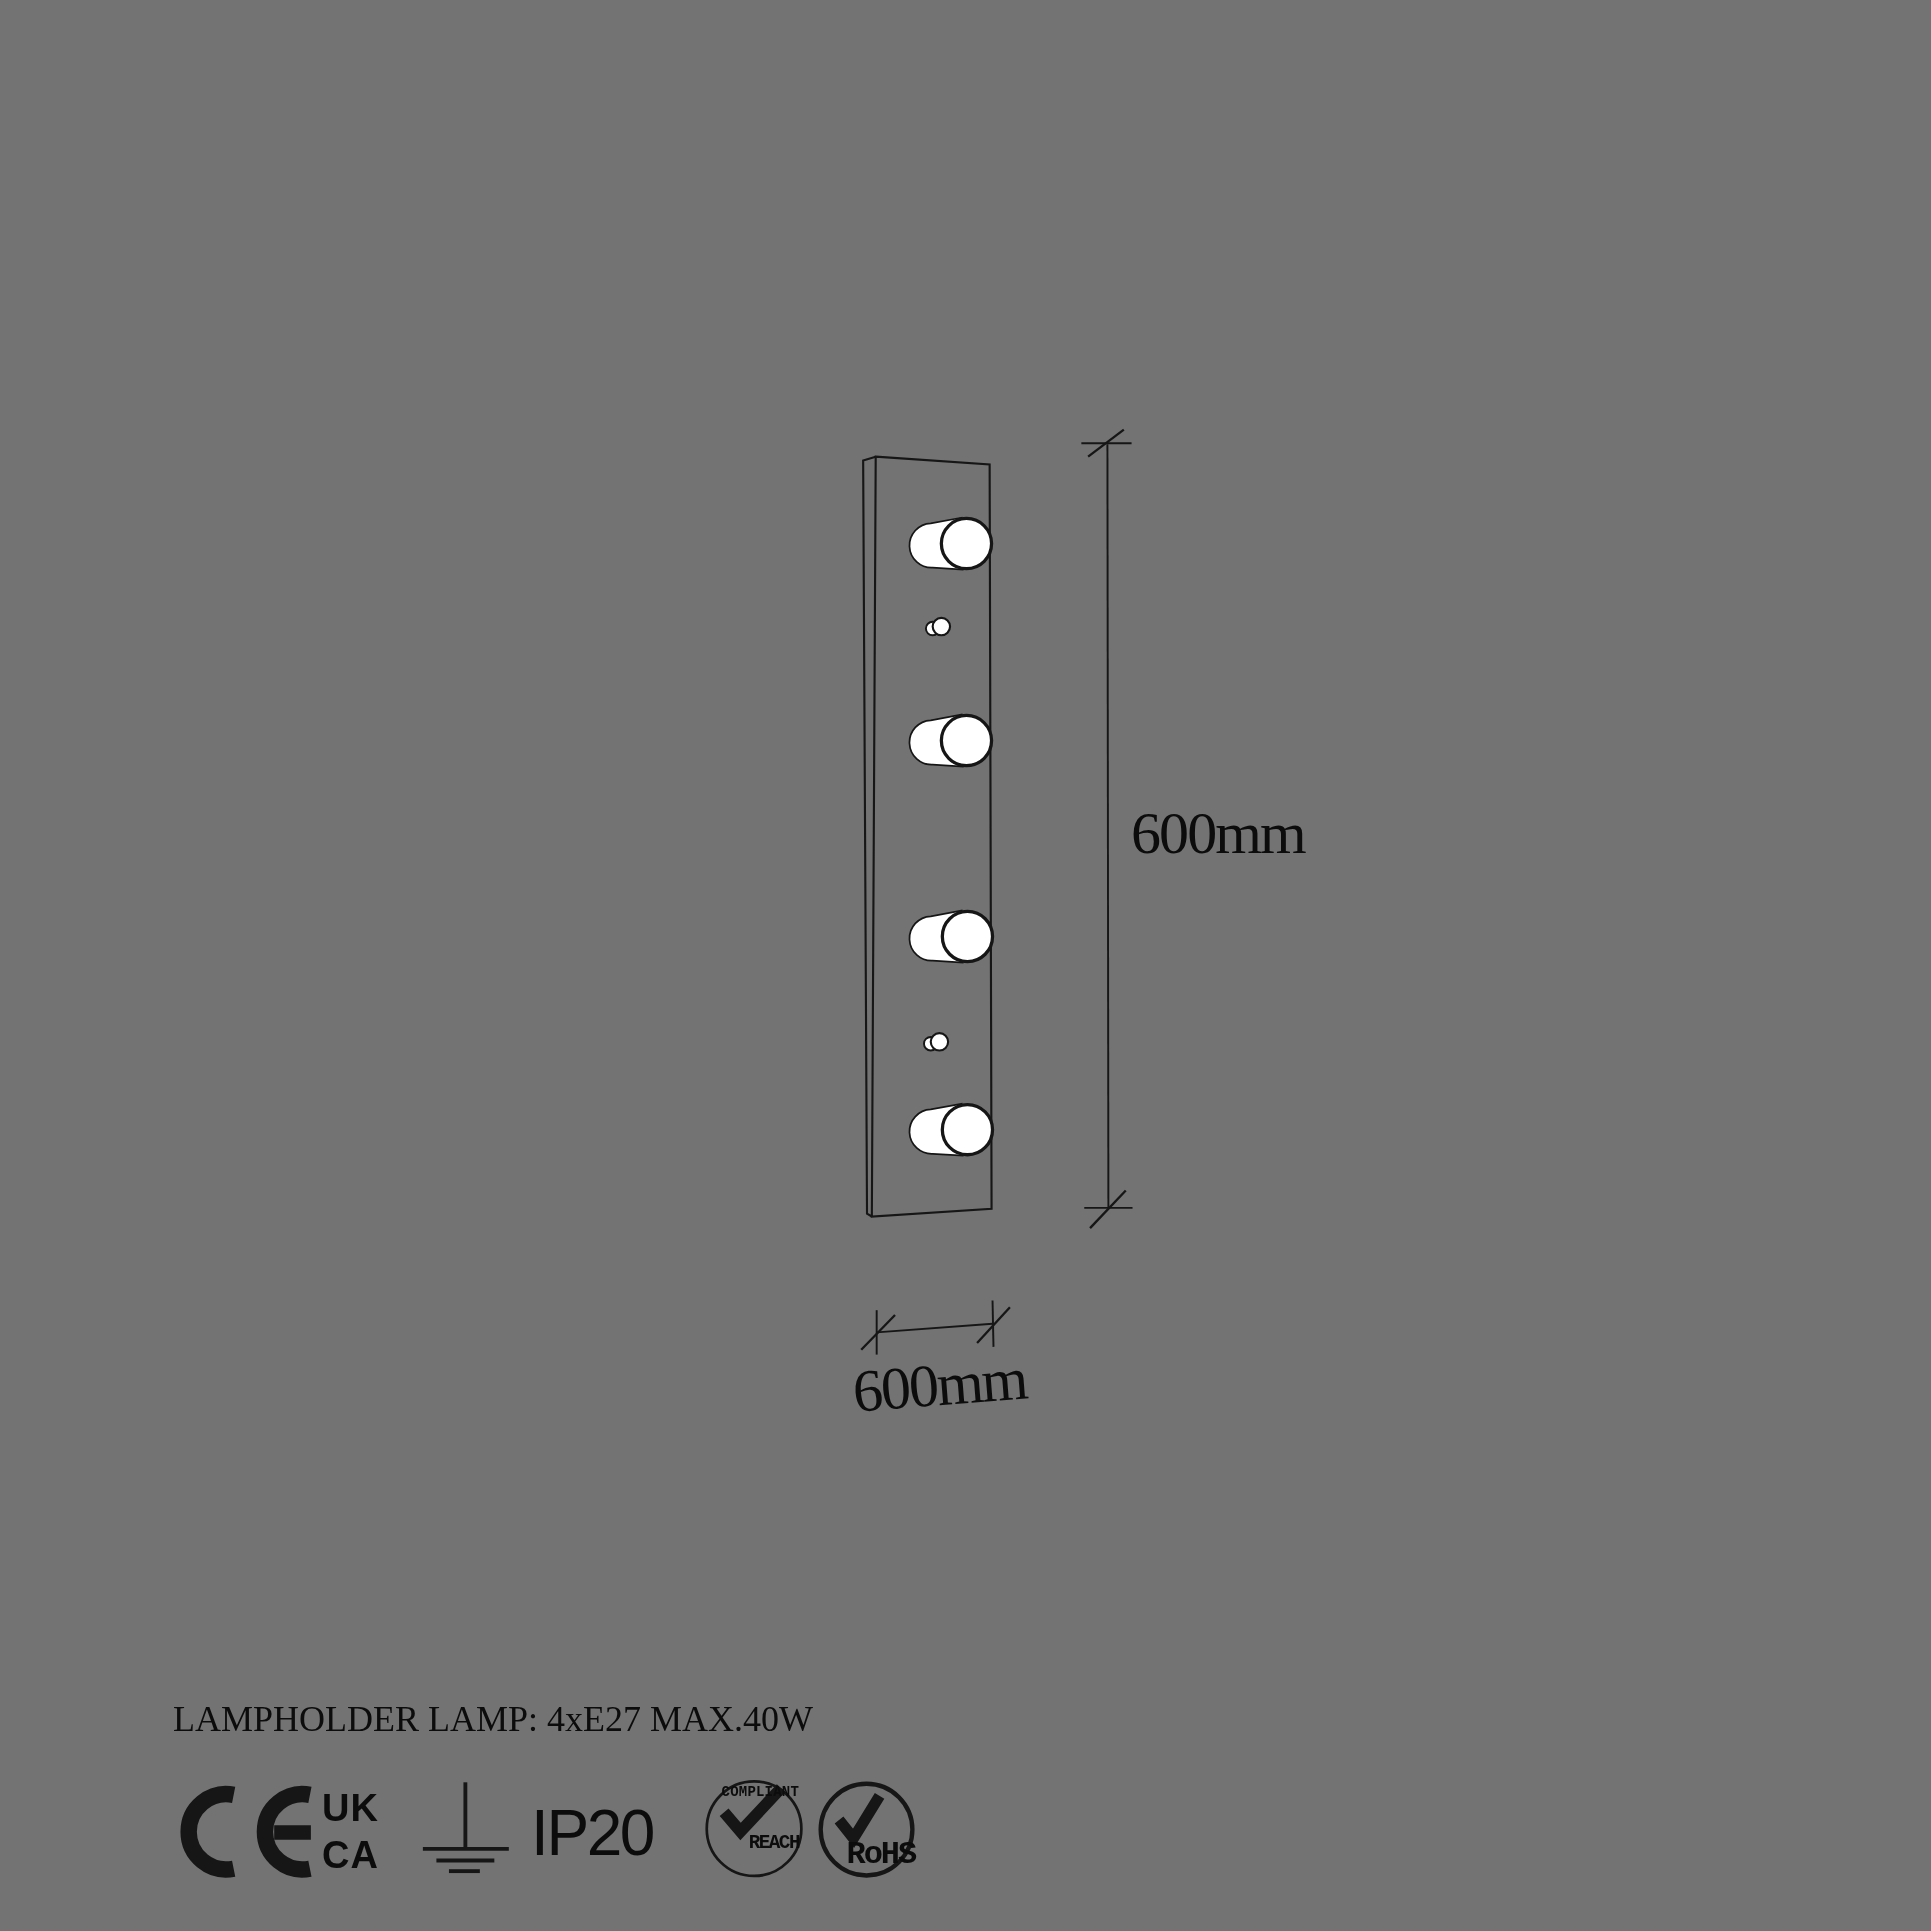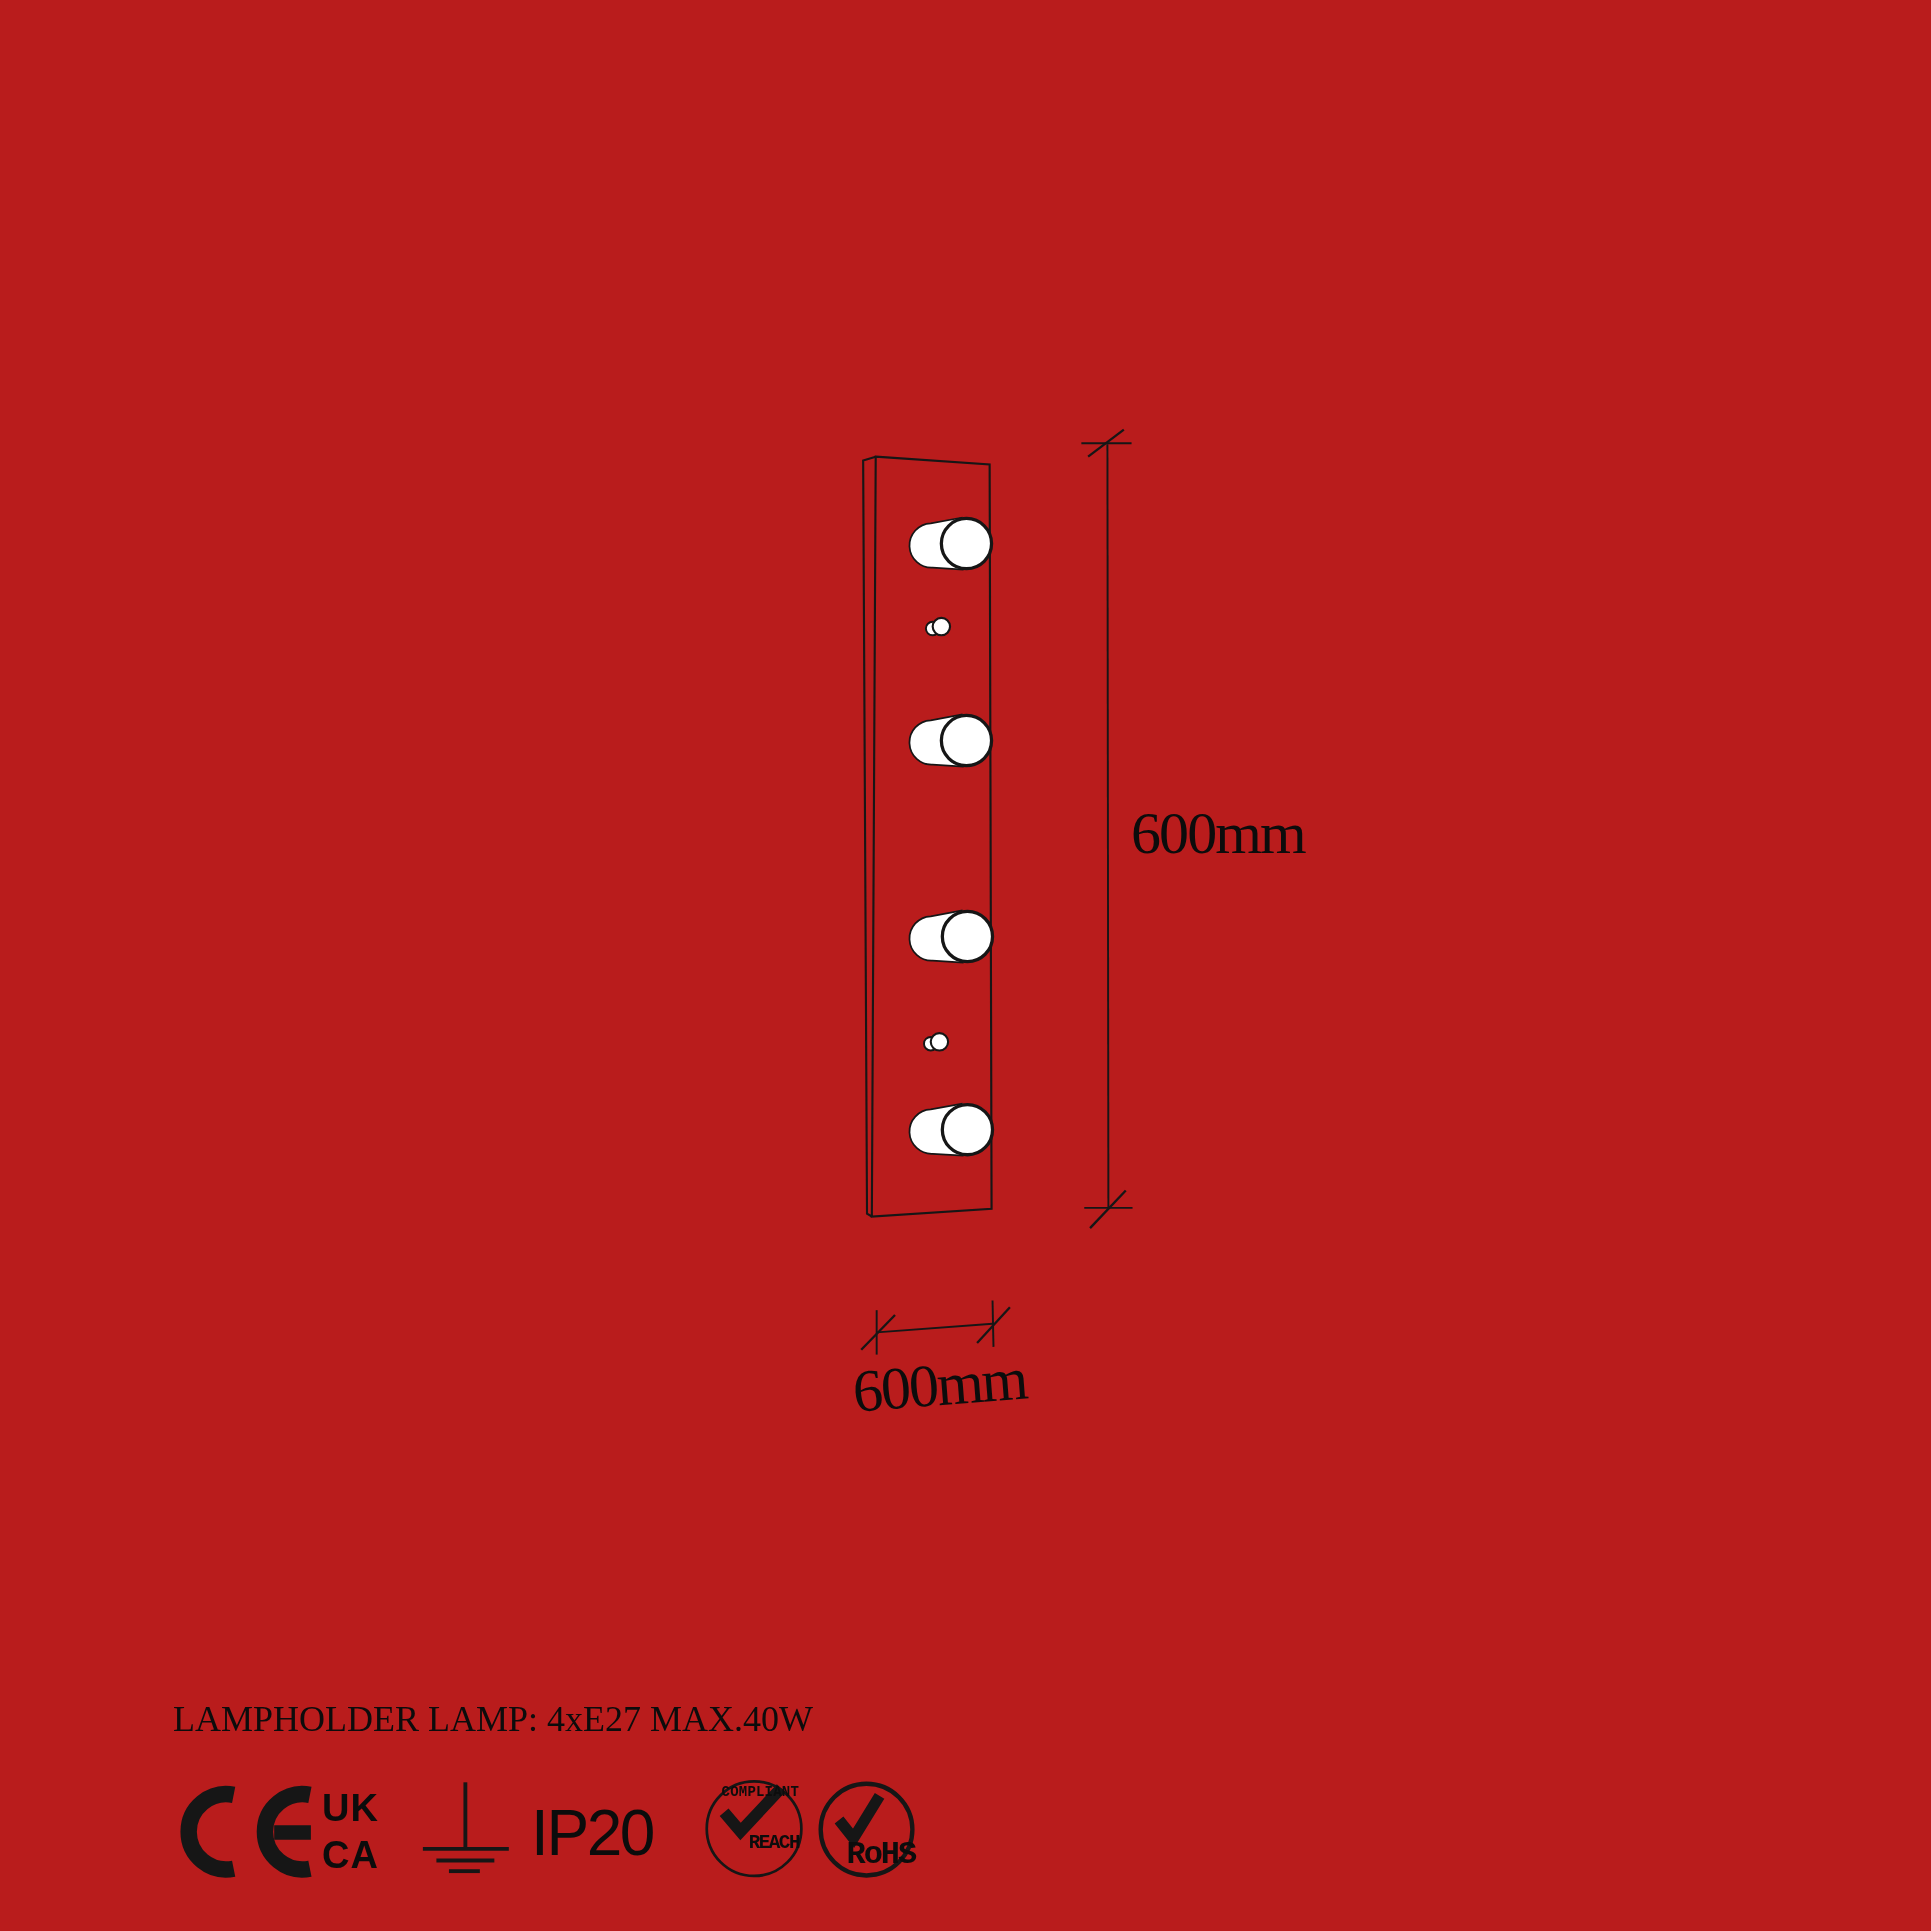--- a/index.html
+++ b/index.html
@@ -4,21 +4,21 @@
 <style>
   html, body {
     margin: 0;
     padding: 0;
     background: #ffffff;
   }
   .canvas {
     position: relative;
     width: 1931px;
     height: 1931px;
-    background: #b91c1c;
+    background: #737373;
     overflow: hidden;
     font-family: "Liberation Serif", "DejaVu Serif", serif;
     color: #000;
   }
   .drawing-svg {
     position: absolute;
     left: 0;
     top: 0;
     width: 1931px;
     height: 1931px;

